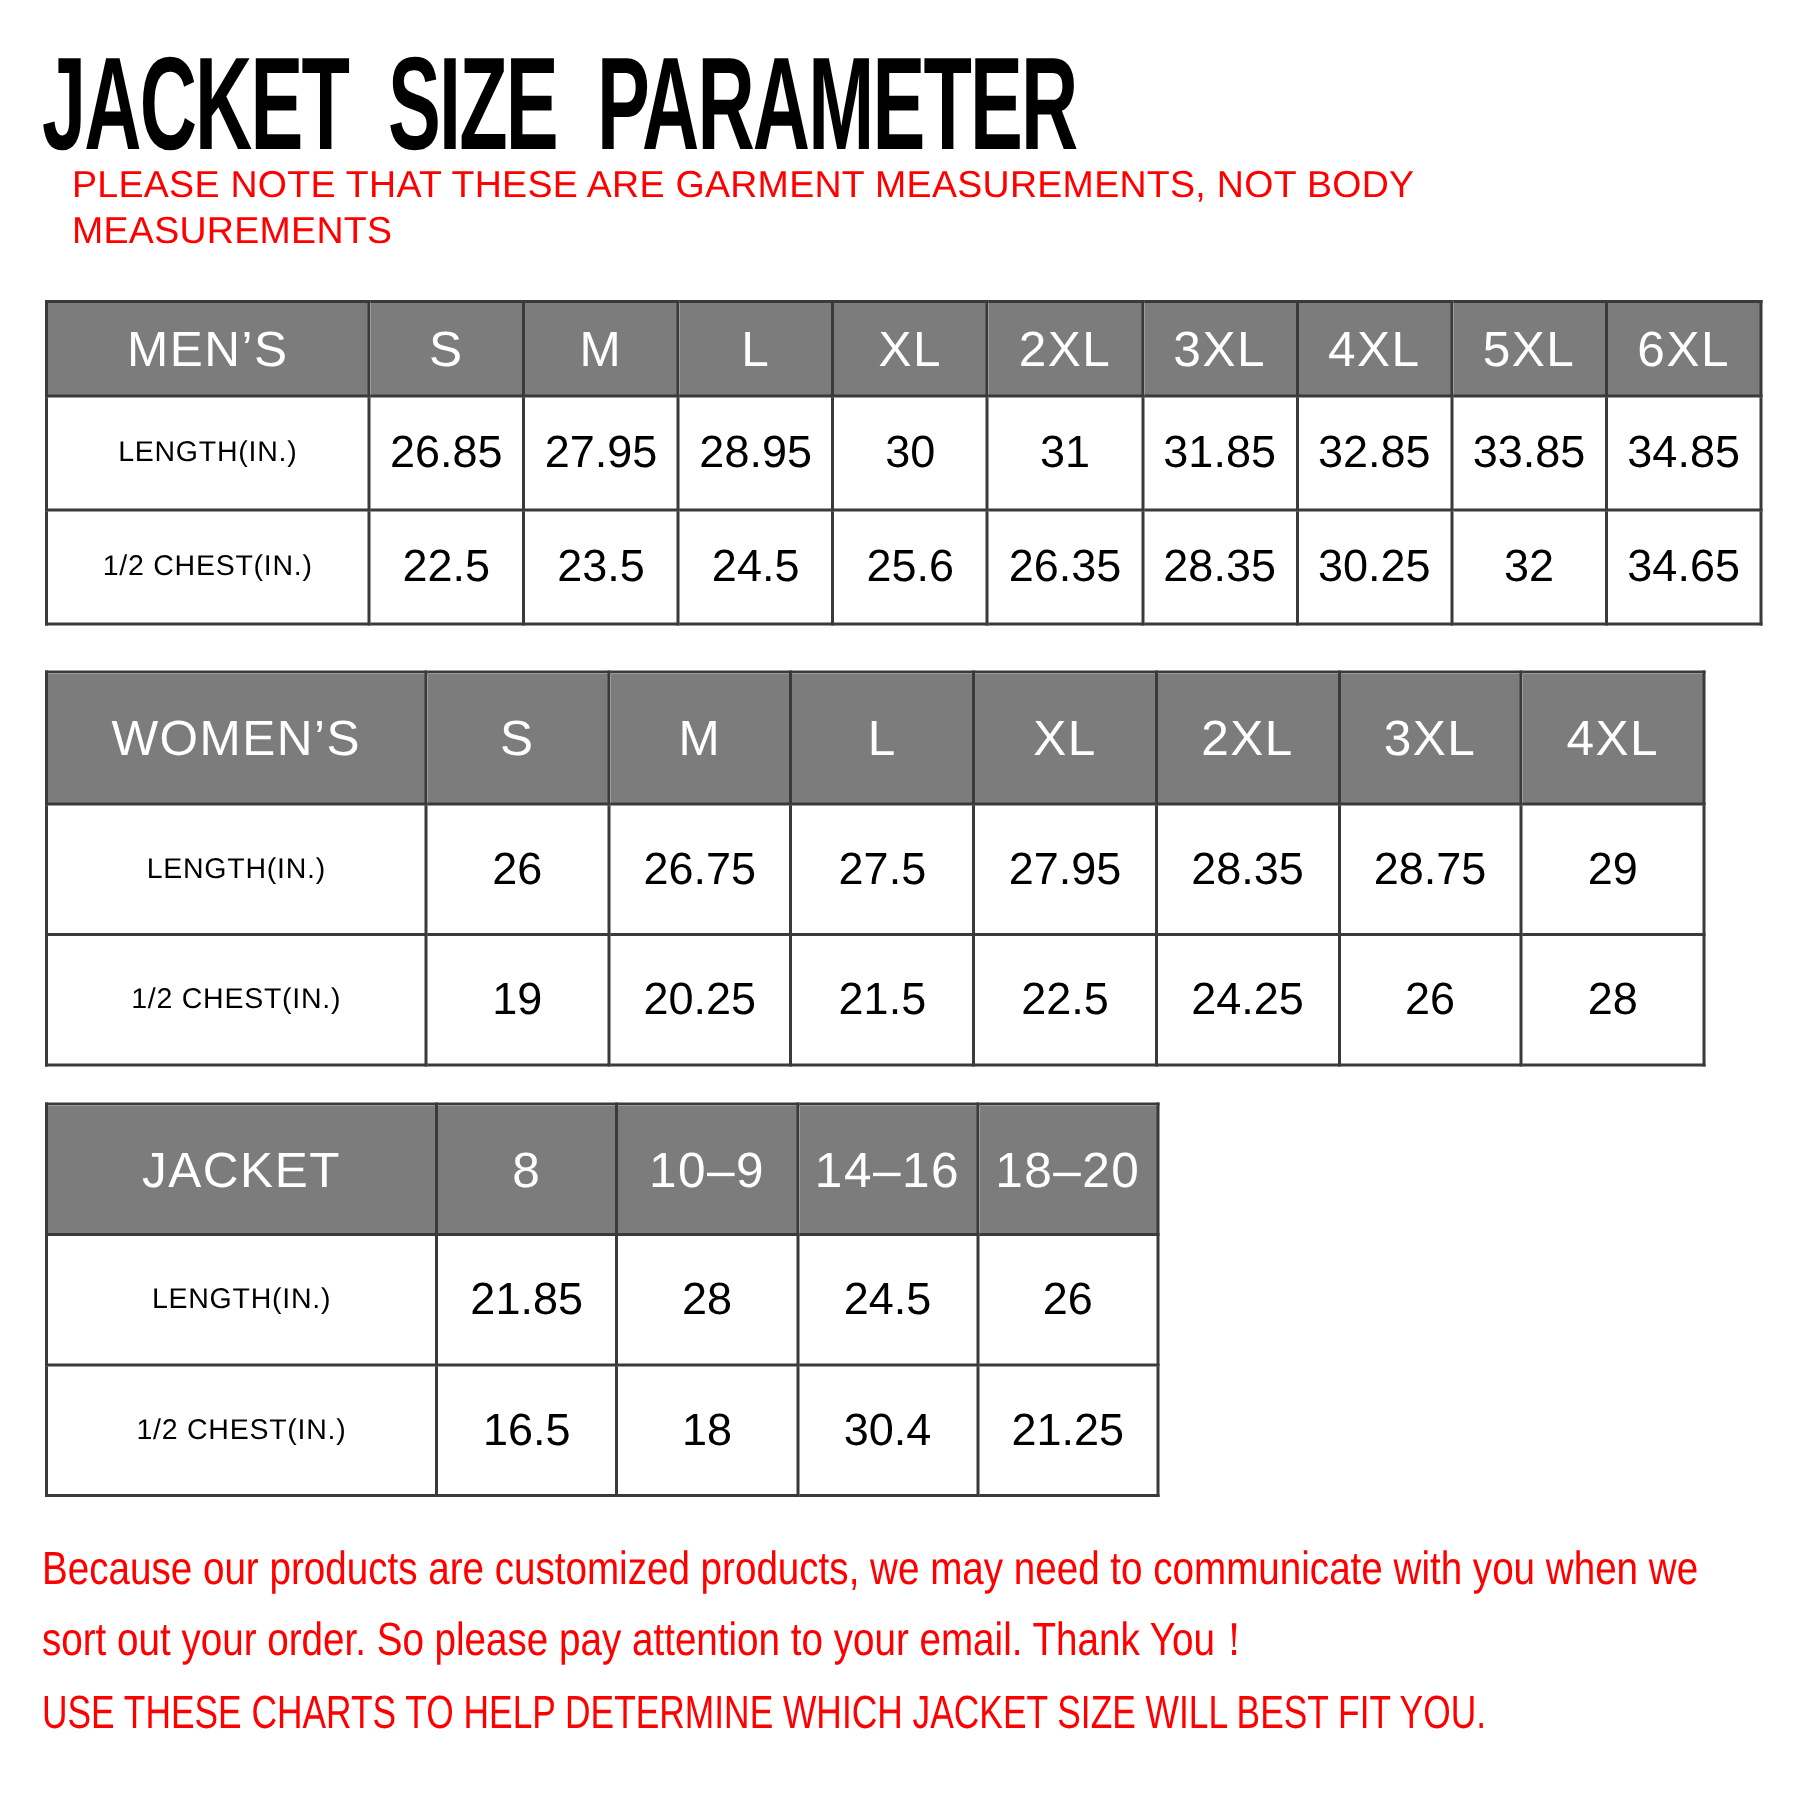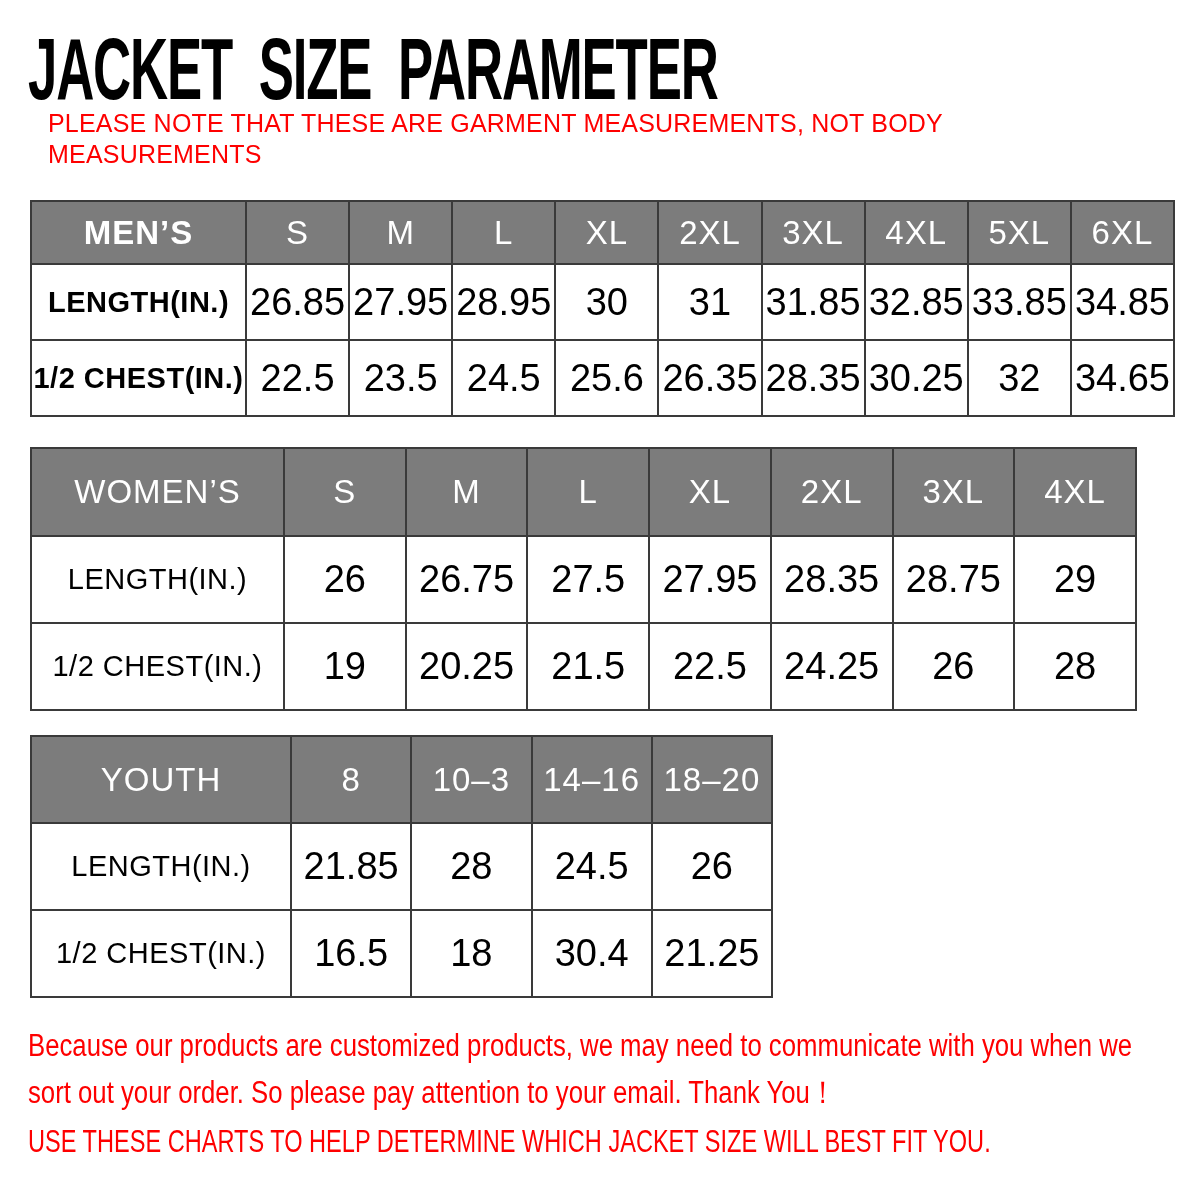--- a/index.html
+++ b/index.html
@@ -32,27 +32,27 @@
     background:#fff;
   }
   .size-table th,.size-table td{
     border:2px solid var(--border);text-align:center;vertical-align:middle;
     padding:0;overflow:hidden;
   }
   .size-table thead th{
     background:var(--header-bg);color:var(--header-text);
     font-size:33px;font-weight:400;letter-spacing:1px;
   }
-  .size-table tbody td{font-size:38px;color:#000;}
-  .size-table tbody td.rowlabel{font-size:29px;letter-spacing:0.5px;}
+  .size-table tbody td{font-size:30px;color:#000;}
+  .size-table tbody td.rowlabel{font-size:19px;letter-spacing:0.5px;}
 
   #mens-table{left:30px;top:200px;width:1145px;}
   #mens-table thead tr{height:63px;}
   #mens-table tbody tr{height:76px;}
-  #mens-table .first{width:213px;font-weight:bold;}
+  #mens-table .first{width:213px;}
 
   #womens-table{left:30px;top:447px;width:1107px;}
   #womens-table thead tr{height:88px;}
   #womens-table tbody tr{height:87px;}
   #womens-table .first{width:251px;}
 
   #youth-table{left:30px;top:735px;width:743px;}
   #youth-table thead tr{height:87px;}
   #youth-table tbody tr{height:87px;}
   #youth-table .first{width:258px;}
@@ -151,23 +151,23 @@
         <td>24.25</td>
         <td>26</td>
         <td>28</td>
       </tr>
     </tbody>
 </table>
 
 <table class="size-table" id="youth-table">
   <thead>
       <tr>
-        <th class="first">YOUTH</th>
+        <th class="first">JACKET</th>
         <th>8</th>
-        <th>10–3</th>
+        <th>10–9</th>
         <th>14–16</th>
         <th>18–20</th>
       </tr>
     </thead>
   <tbody>
       <tr>
         <td class="rowlabel first">LENGTH(IN.)</td>
         <td>21.85</td>
         <td>28</td>
         <td>24.5</td>

